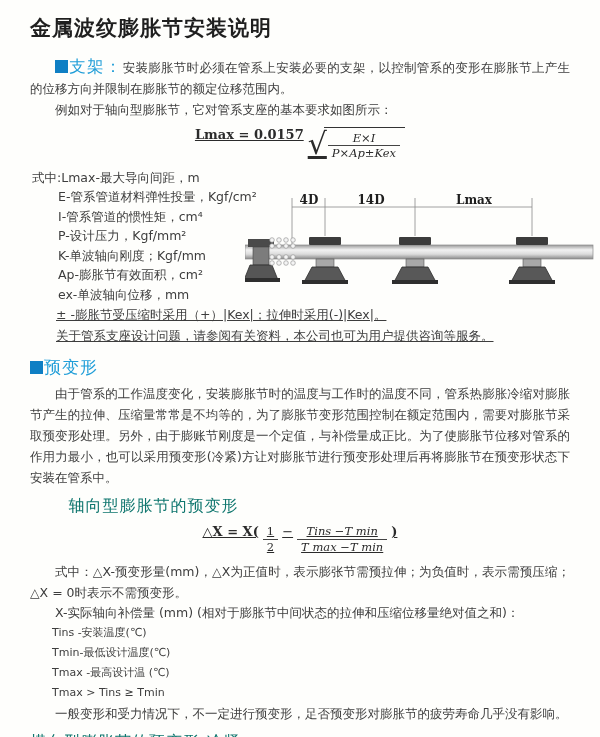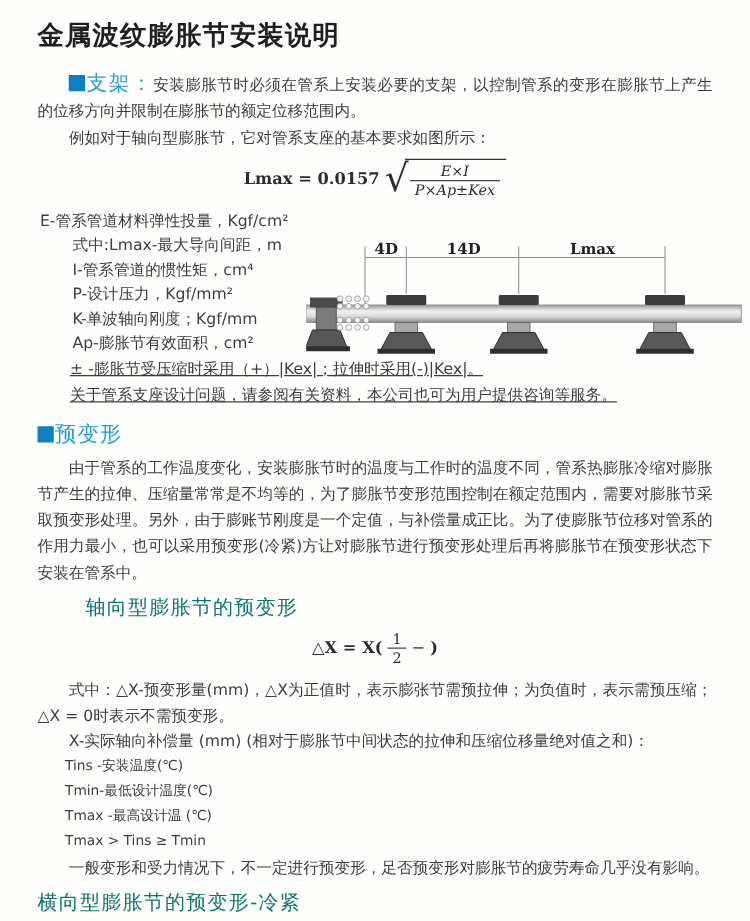--- a/index.html
+++ b/index.html
@@ -12,21 +12,21 @@
   .indent{text-indent:2em;}
   .sec-head{color:#219ed8;font-size:16.5px;letter-spacing:1px;}
   .sq{display:inline-block;width:13px;height:13px;background:#0f7fc4;
       vertical-align:-1px;margin-right:1px;}
   .h2{font-size:17px;color:#219ed8;margin:10px 0 4px 0;letter-spacing:1px;}
   .h3{font-size:16px;color:#0f766e;margin:8px 0 4px 0;letter-spacing:1px;}
   .h3.axial{padding-left:2.4em;}
   
   .formula{margin:7px 0;text-align:center;font-family:"DejaVu Serif","Liberation Serif",serif;
            font-size:13px;color:#2b2b2b;}
-  .formula .row{display:inline-flex;align-items:center;gap:4px;}
+  .formula .row{display:inline-flex;gap:4px;text-decoration:underline;}
   .f-b{font-weight:bold;}
   .f-i{font-style:italic;}
   .frac{display:inline-flex;flex-direction:column;text-align:center;font-size:11.5px;line-height:1.25;}
   .frac .num{border-bottom:1px solid #444;padding:0 4px;}
   .frac .den{padding:0 4px;}
   .sqrt{display:inline-flex;align-items:center;}
   .sqrt-sign{font-size:30px;font-weight:normal;line-height:0.9;margin-right:-3px;}
   .sqrt-body{border-top:1.4px solid #333;padding:2px 5px 0 4px;}
   
   .defzone{position:relative;margin-top:2px;}
@@ -60,26 +60,27 @@
             <span class="num">E×I</span>
             <span class="den">P×Ap±Kex</span>
           </span>
         </span>
       </span>
     </span>
   </div>
 
   <div class="defzone">
     <div class="defs">
+      <div>式中:Lmax-最大导向间距，m</div>
       <div>E-管系管道材料弹性投量，Kgf/cm²</div>
-      <div>式中:Lmax-最大导向间距，m</div>
       <div>I-管系管道的惯性矩，cm⁴</div>
       <div>P-设计压力，Kgf/mm²</div>
       <div>K-单波轴向刚度；Kgf/mm</div>
       <div>Ap-膨胀节有效面积，cm²</div>
+      <div>ex-单波轴向位移，mm</div>
     </div>
     <div class="noteline">± -膨胀节受压缩时采用（+）|Kex|；拉伸时采用(-)|Kex|。</div>
     <div class="noteline">关于管系支座设计问题，请参阅有关资料，本公司也可为用户提供咨询等服务。</div>
 
     <svg class="diagram" viewBox="0 0 350 96" xmlns="http://www.w3.org/2000/svg">
       <defs>
         <linearGradient id="pgrad" x1="0" y1="0" x2="0" y2="1">
           <stop offset="0" stop-color="#9a9a9a"></stop>
           <stop offset="0.35" stop-color="#f2f2f2"></stop>
           <stop offset="0.65" stop-color="#dcdcdc"></stop>
@@ -148,20 +149,24 @@
   <div class="h3 axial">轴向型膨胀节的预变形</div>
 
   <div class="formula">
     <span class="row">
       <span class="f-b">△X = X(</span>
       <span class="frac">
         <span class="num">1</span>
         <span class="den">2</span>
       </span>
       <span>−</span>
+      <span class="frac f-i">
+        <span class="num">Tins −T min</span>
+        <span class="den">T max −T min</span>
+      </span>
       <span class="f-b">)</span>
     </span>
   </div>
 
   <p class="body indent">式中：△X-预变形量(mm)，△X为正值时，表示膨张节需预拉伸；为负值时，表示需预压缩；△X = 0时表示不需预变形。</p>
   <div class="xline">X-实际轴向补偿量 (mm) (相对于膨胀节中间状态的拉伸和压缩位移量绝对值之和)：</div>
   <div class="tlist">
     <div>Tins -安装温度(℃)</div>
     <div>Tmin-最低设计温度(℃)</div>
     <div>Tmax -最高设计温 (℃)</div>

